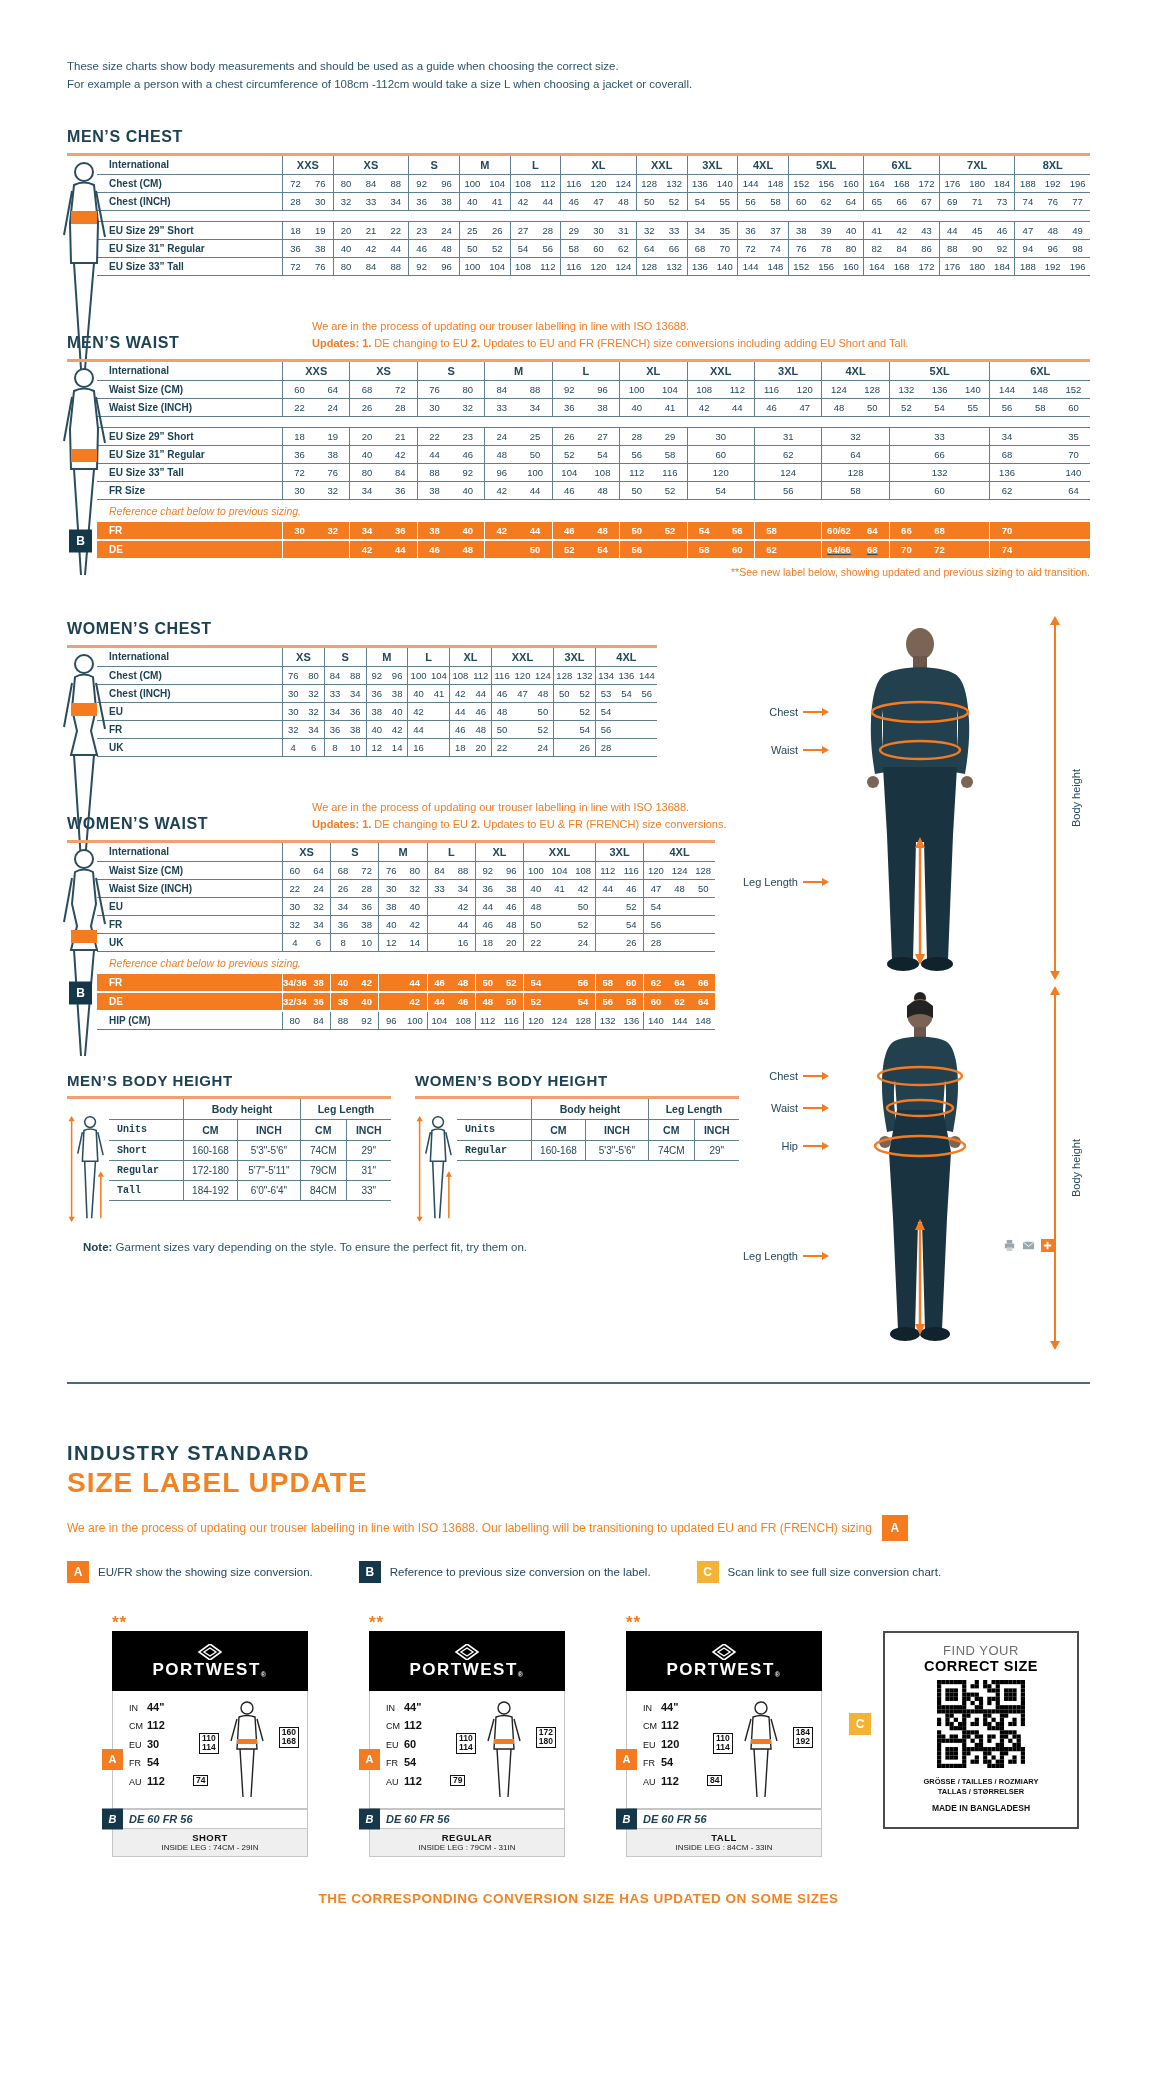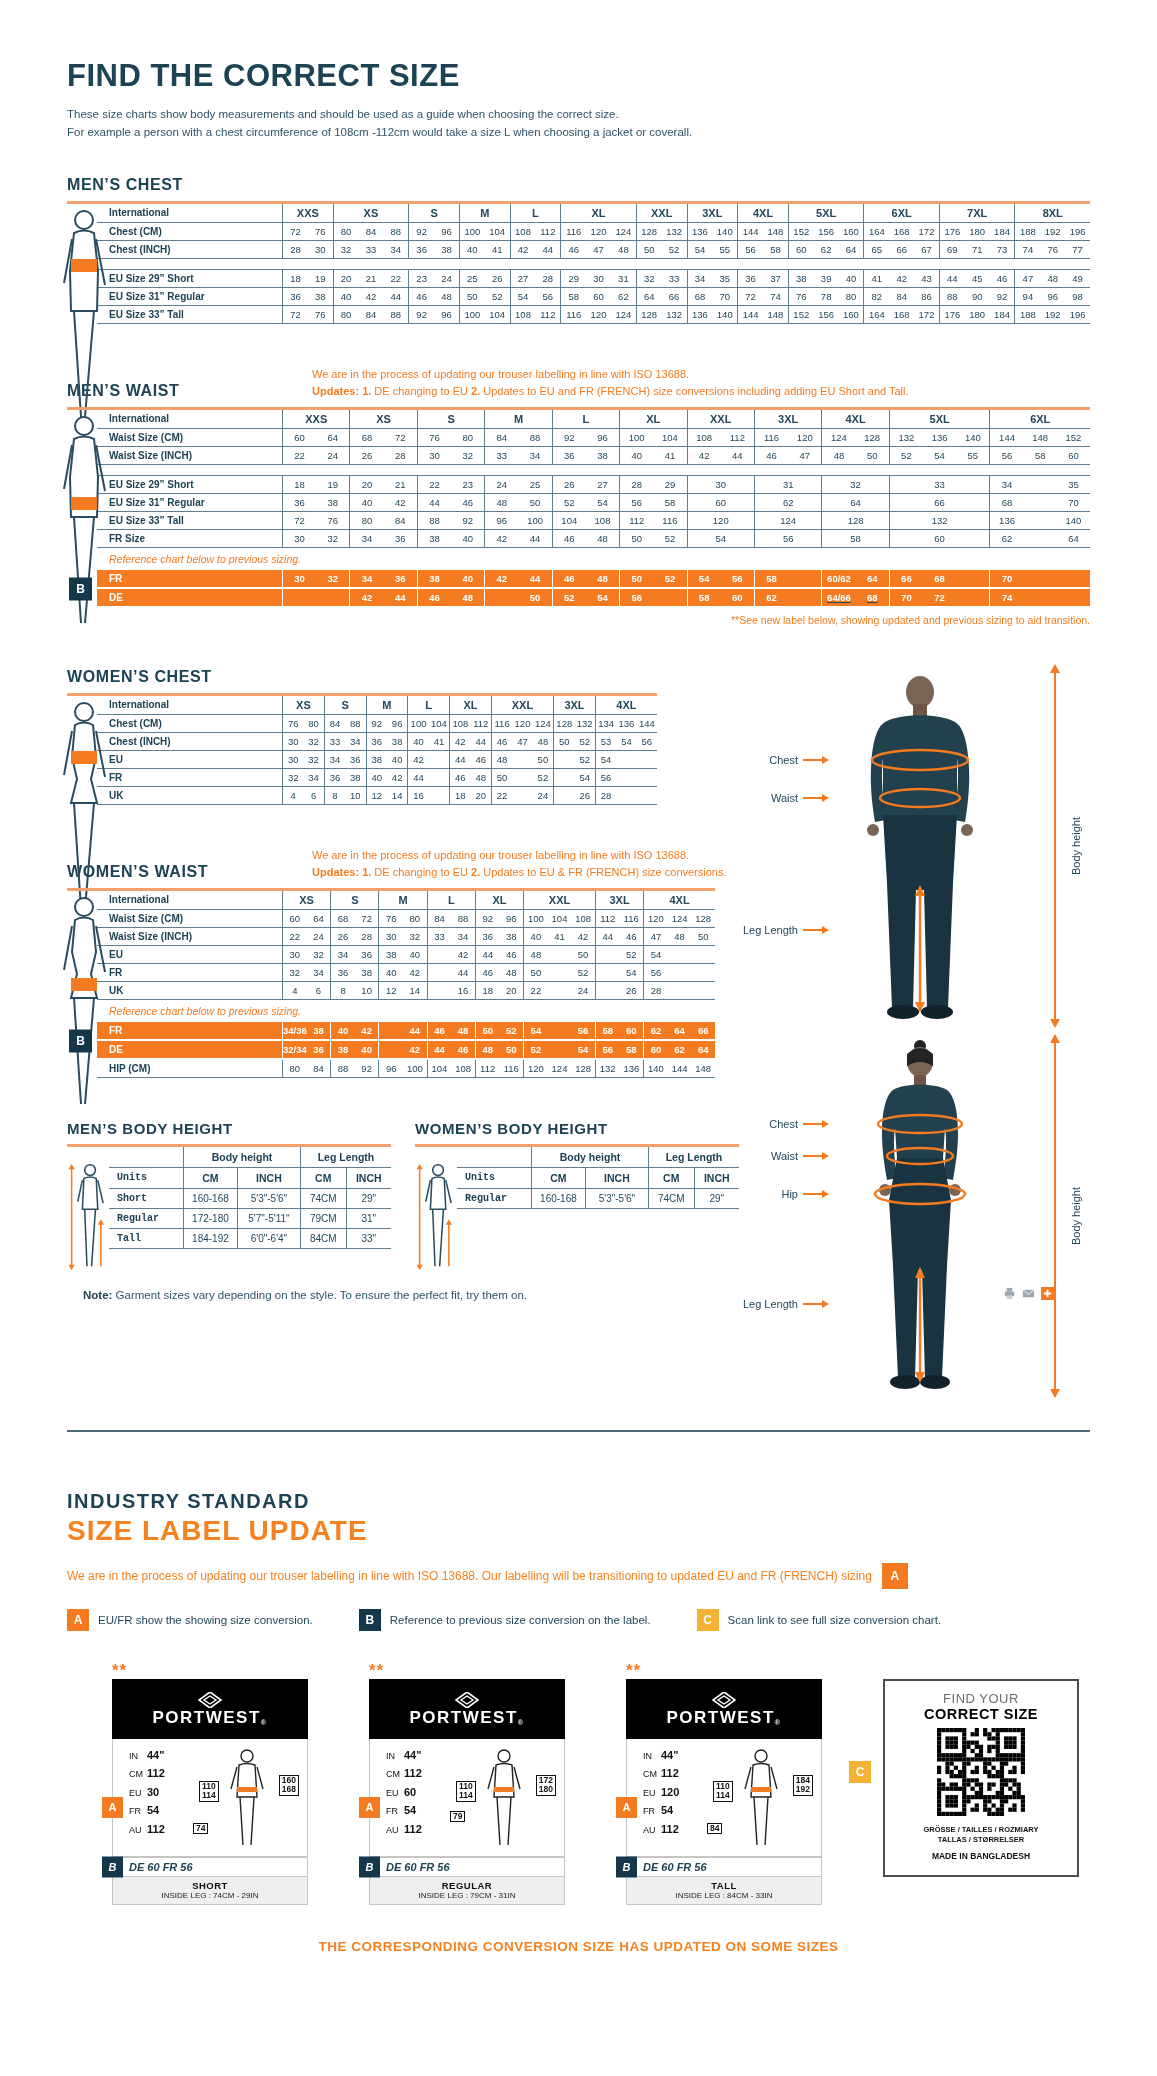--- a/index.html
+++ b/index.html
@@ -127,21 +127,20 @@
 
   .big-footer { text-align:center; margin-top:34px; }
   .bf1 { font-size:16.5px; font-weight:bold; color:#1c4254; letter-spacing:1px; }
   .bf2 { font-size:13.5px; font-weight:bold; color:#f5821f; letter-spacing:.5px; margin-top:6px; }
 </style>
 </head>
 <body>
 
 <div class="page">
 
-  <h1 class="page-title">FIND THE CORRECT SIZE</h1>
   <p class="intro"><span>These size charts show body measurements and should be used as a guide when choosing the correct size.</span><br>
   <span>For example a person with a chest circumference of 108cm -112cm would take a size L when choosing a jacket or coverall.</span></p>
 
   <div class="sect">
     <h2 class="sec-title">MEN’S CHEST</h2>
     <div class="size-table" id="t-mens-chest" style="width: 1023px;">
         <div class="table-icon"><svg width="44" height="215" viewBox="0 0 44 215">
     <g stroke="#2a4c5e" stroke-width="2" fill="#fff">
       <circle cx="21" cy="11" r="9"></circle>
       <path d="M9,30 L1,74 M33,30 L42,76" fill="none"></path>
@@ -1782,21 +1781,21 @@
     <g stroke="#222" stroke-width="1.4" fill="#fff">
       <circle cx="22" cy="7" r="6"></circle>
       <path d="M14,16 Q22,13 30,16 L32,48 L12,48 Z"></path>
       <path d="M12,18 L6,40 M32,18 L38,40" fill="none"></path>
       <path d="M15,48 L18,96 M29,48 L26,96" fill="none"></path>
     </g>
     <rect x="12" y="38" width="20" height="5" fill="#f47b20"></rect>
   </svg>
               <div class="mbox" style="left: -4px; top: 34px;">110<br>114</div>
               <div class="mbox" style="right: -6px; top: 28px;">172<br>180</div>
-              <div class="mbox" style="left: -10px; top: 64px;">79</div>
+              <div class="mbox" style="left: -10px; top: 76px;">79</div>
             </div>
             <div class="badge orange badge-a-card">A</div>
           </div>
           <div class="prev-strip"><div class="badge navy badge-b-card">B</div><span>DE 60 FR 56</span></div>
           <div class="card-ft">
             <div class="fit">REGULAR</div>
             <div class="ileg">INSIDE LEG : 79CM - 31IN</div>
           </div>
         </div>
         <div class="card">

